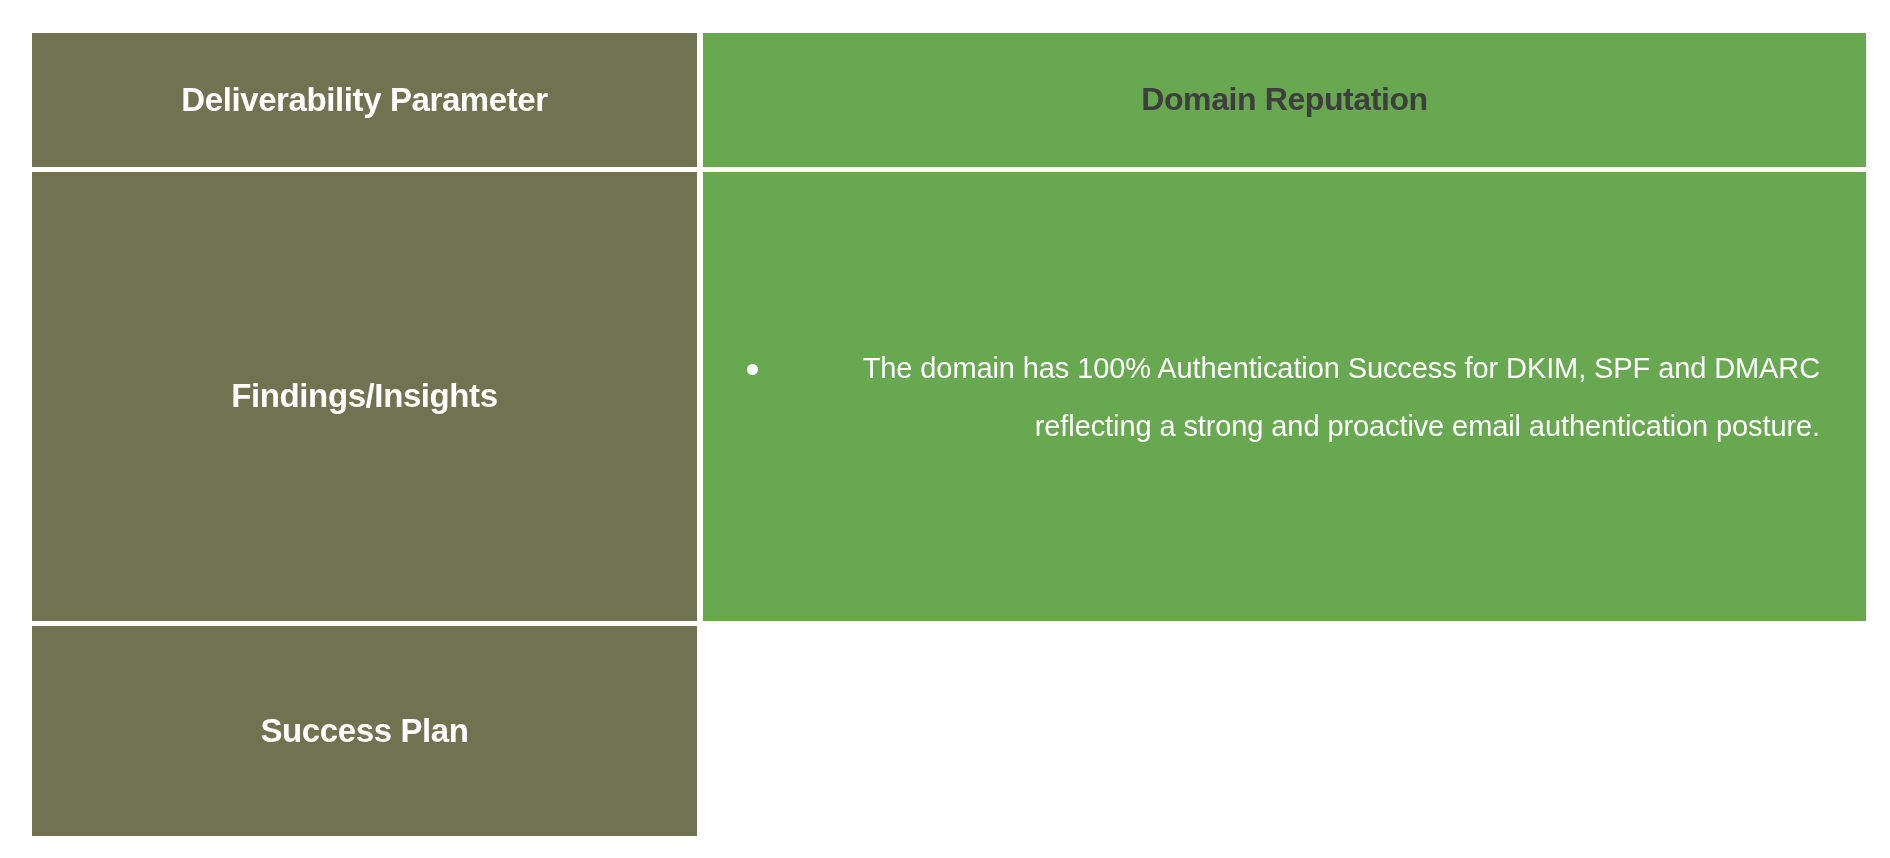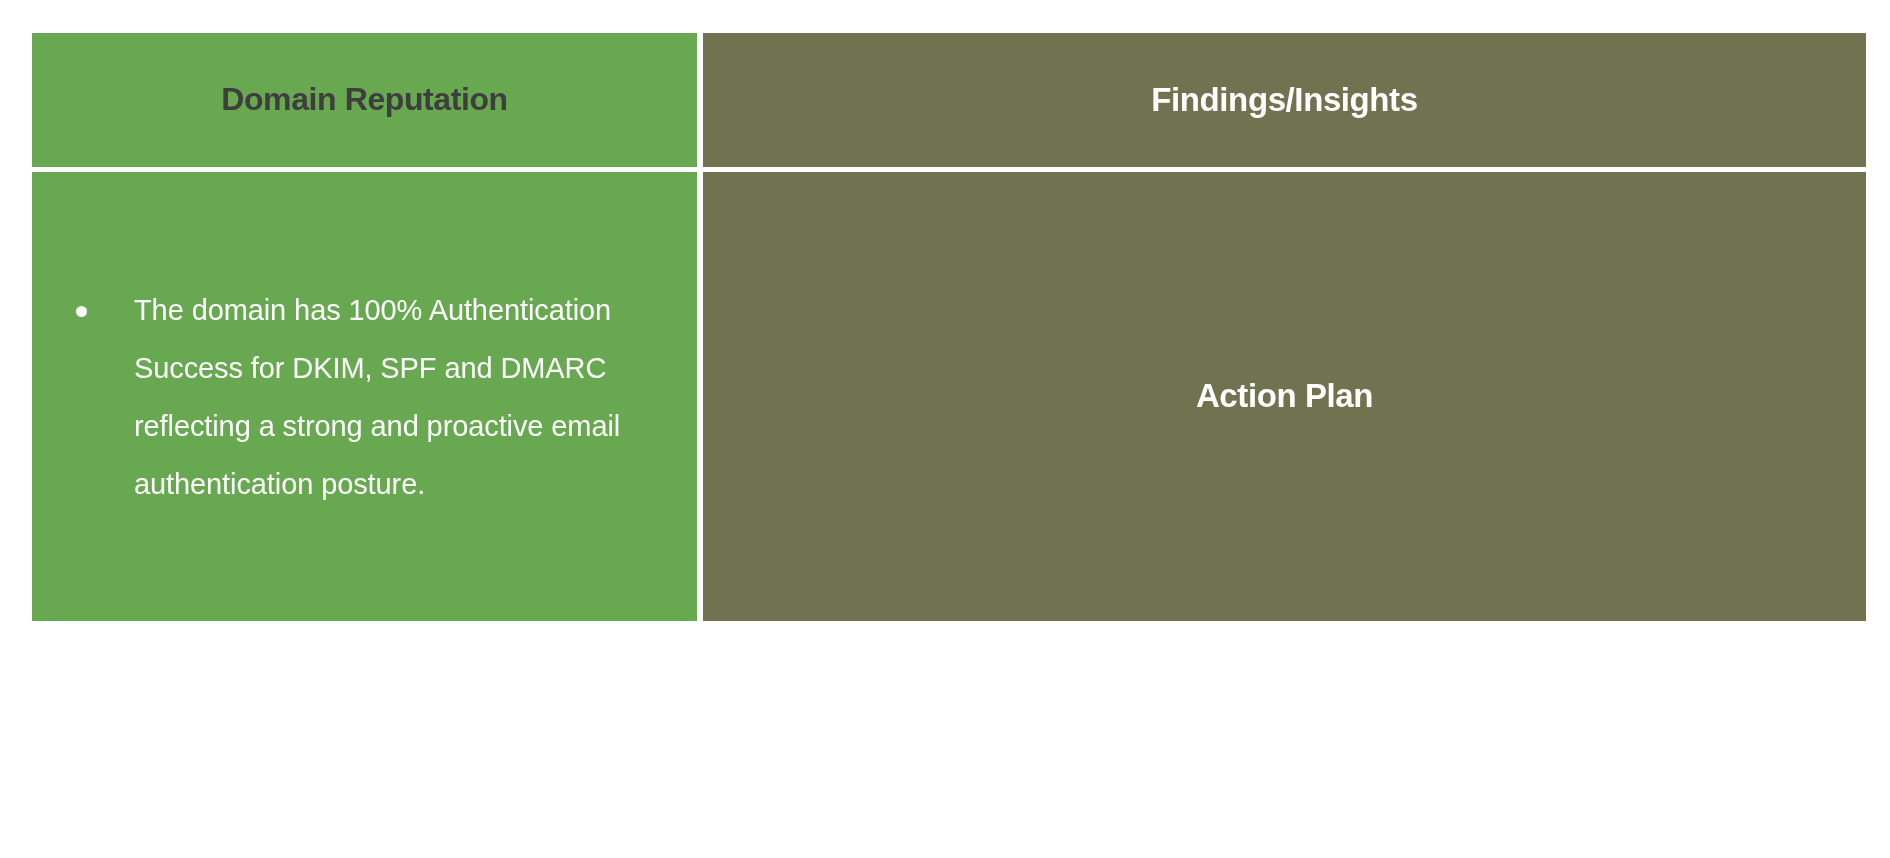--- a/index.html
+++ b/index.html
@@ -89,44 +89,47 @@
     content: "";
     position: absolute;
     left: 20px;
     top: 25px;
     width: 11px;
     height: 11px;
     border-radius: 50%;
     background: #ffffff;
   }
 
-  .findings-body { align-items: center; }
+  .findings-body { align-items: center; text-align: right; }
   .action-body { align-items: center; }
 </style>
 </head>
 <body>
 
 <div class="page">
 
   <div class="table">
 
+    <div class="cell cell-label">
+      <span class="label-text">Deliverability Parameter</span>
+    </div>
 
     <div class="cell cell-value header-value">
       <span class="header-value-text">Domain Reputation</span>
     </div>
 
     <div class="cell cell-label">
       <span class="label-text">Findings/Insights</span>
     </div>
 
     <div class="cell cell-value findings-body">
       <ul class="bullet-list">
         <li class="bullet-item">The domain has 100% Authentication Success for DKIM, SPF and DMARC reflecting a strong and proactive email authentication posture.</li>
       </ul>
     </div>
 
     <div class="cell cell-label">
-      <span class="label-text">Action Plan</span>
+      <span class="label-text">Success Plan</span>
     </div>
 
 
   </div>
 </div>
 
 </body></html>

